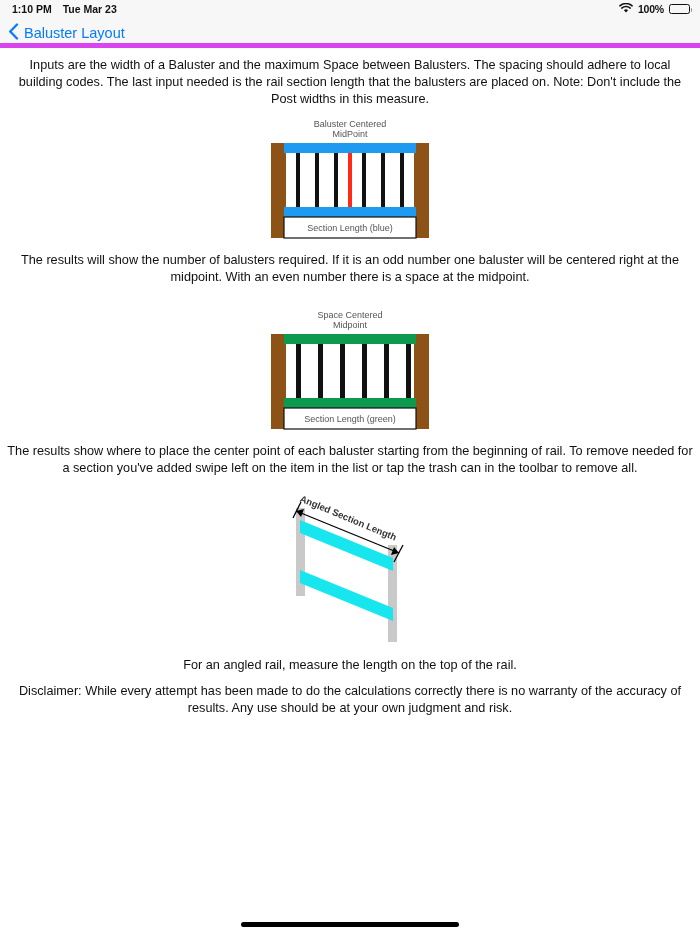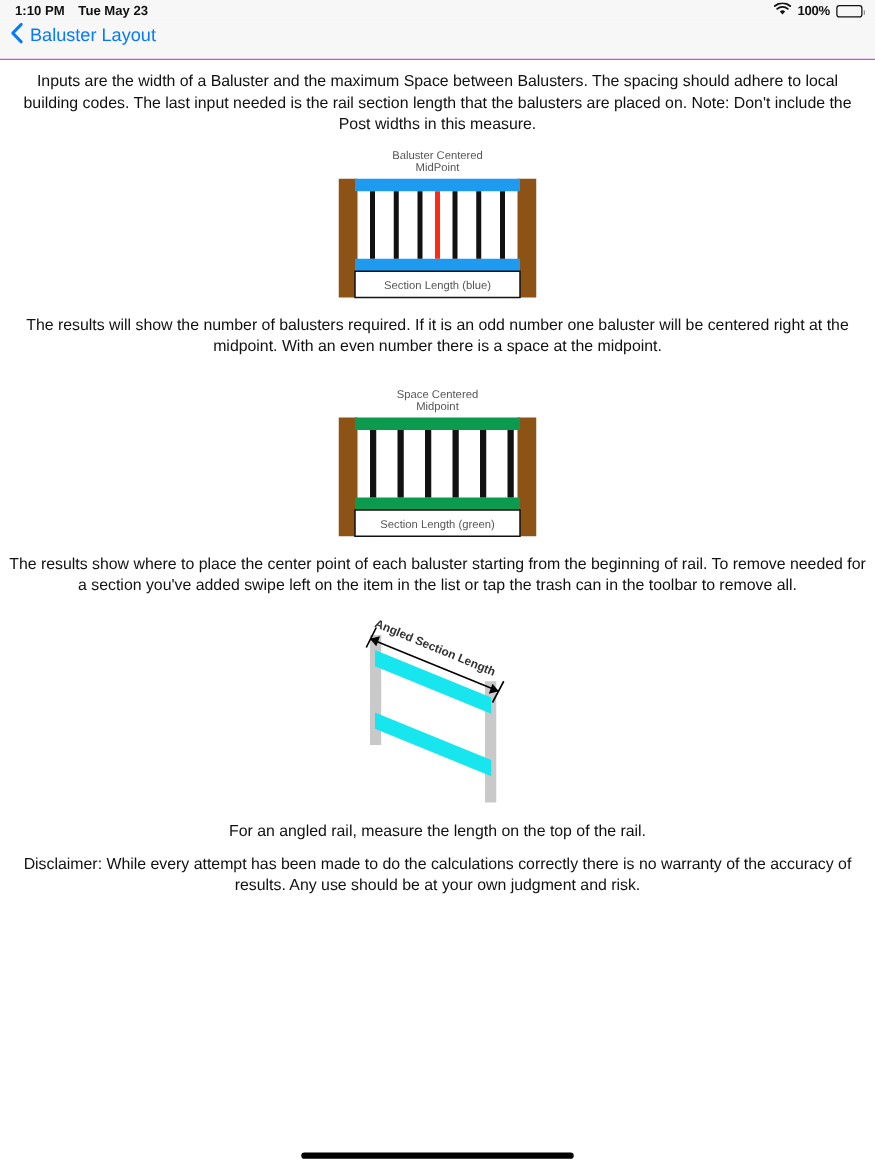--- a/index.html
+++ b/index.html
@@ -43,23 +43,23 @@
     width: 1.5px; height: 4px;
     background: rgba(17,17,17,0.45);
     border-radius: 0 1px 1px 0;
   }
   .battery-fill { width: 100%; height: 100%; background: #111; border-radius: 1px; }
 
   
   .nav-bar {
     height: 30px;
     background: #f7f7f7;
-    border-bottom: 1px solid #d946ef;
+    border-bottom: 5px solid #d946ef;
     display: flex;
-    align-items: flex-start;
+    align-items: flex-end;
     padding-left: 8px;
   }
   .back-button {
     display: flex;
     align-items: center;
     gap: 5px;
     color: #057afc;
     font-size: 14.5px;
     cursor: pointer;
   }
@@ -85,21 +85,21 @@
   .fig-1 { margin-top: 8px; }
   .fig-2 { margin-top: 20px; }
   .fig-3 { margin-top: 16px; }
 </style>
 </head>
 <body>
 
 <div class="status-bar">
   <div class="status-left">
     <span>1:10 PM</span>
-    <span>Tue May 23</span>
+    <span>Tue Mar 23</span>
   </div>
   <div class="status-spacer"></div>
   <div class="status-right">
     <span class="wifi-icon">
       <svg width="14" height="11" viewBox="0 0 14 11">
         <path d="M7 9.6 L9.1 7.2 A3.1 3.1 0 0 0 4.9 7.2 Z" fill="#111"></path>
         <path d="M2.75 5.1 A6.3 6.3 0 0 1 11.25 5.1" stroke="#111" stroke-width="1.5" fill="none" stroke-linecap="round"></path>
         <path d="M0.85 2.85 A9.3 9.3 0 0 1 13.15 2.85" stroke="#111" stroke-width="1.5" fill="none" stroke-linecap="round"></path>
       </svg>
     </span>

